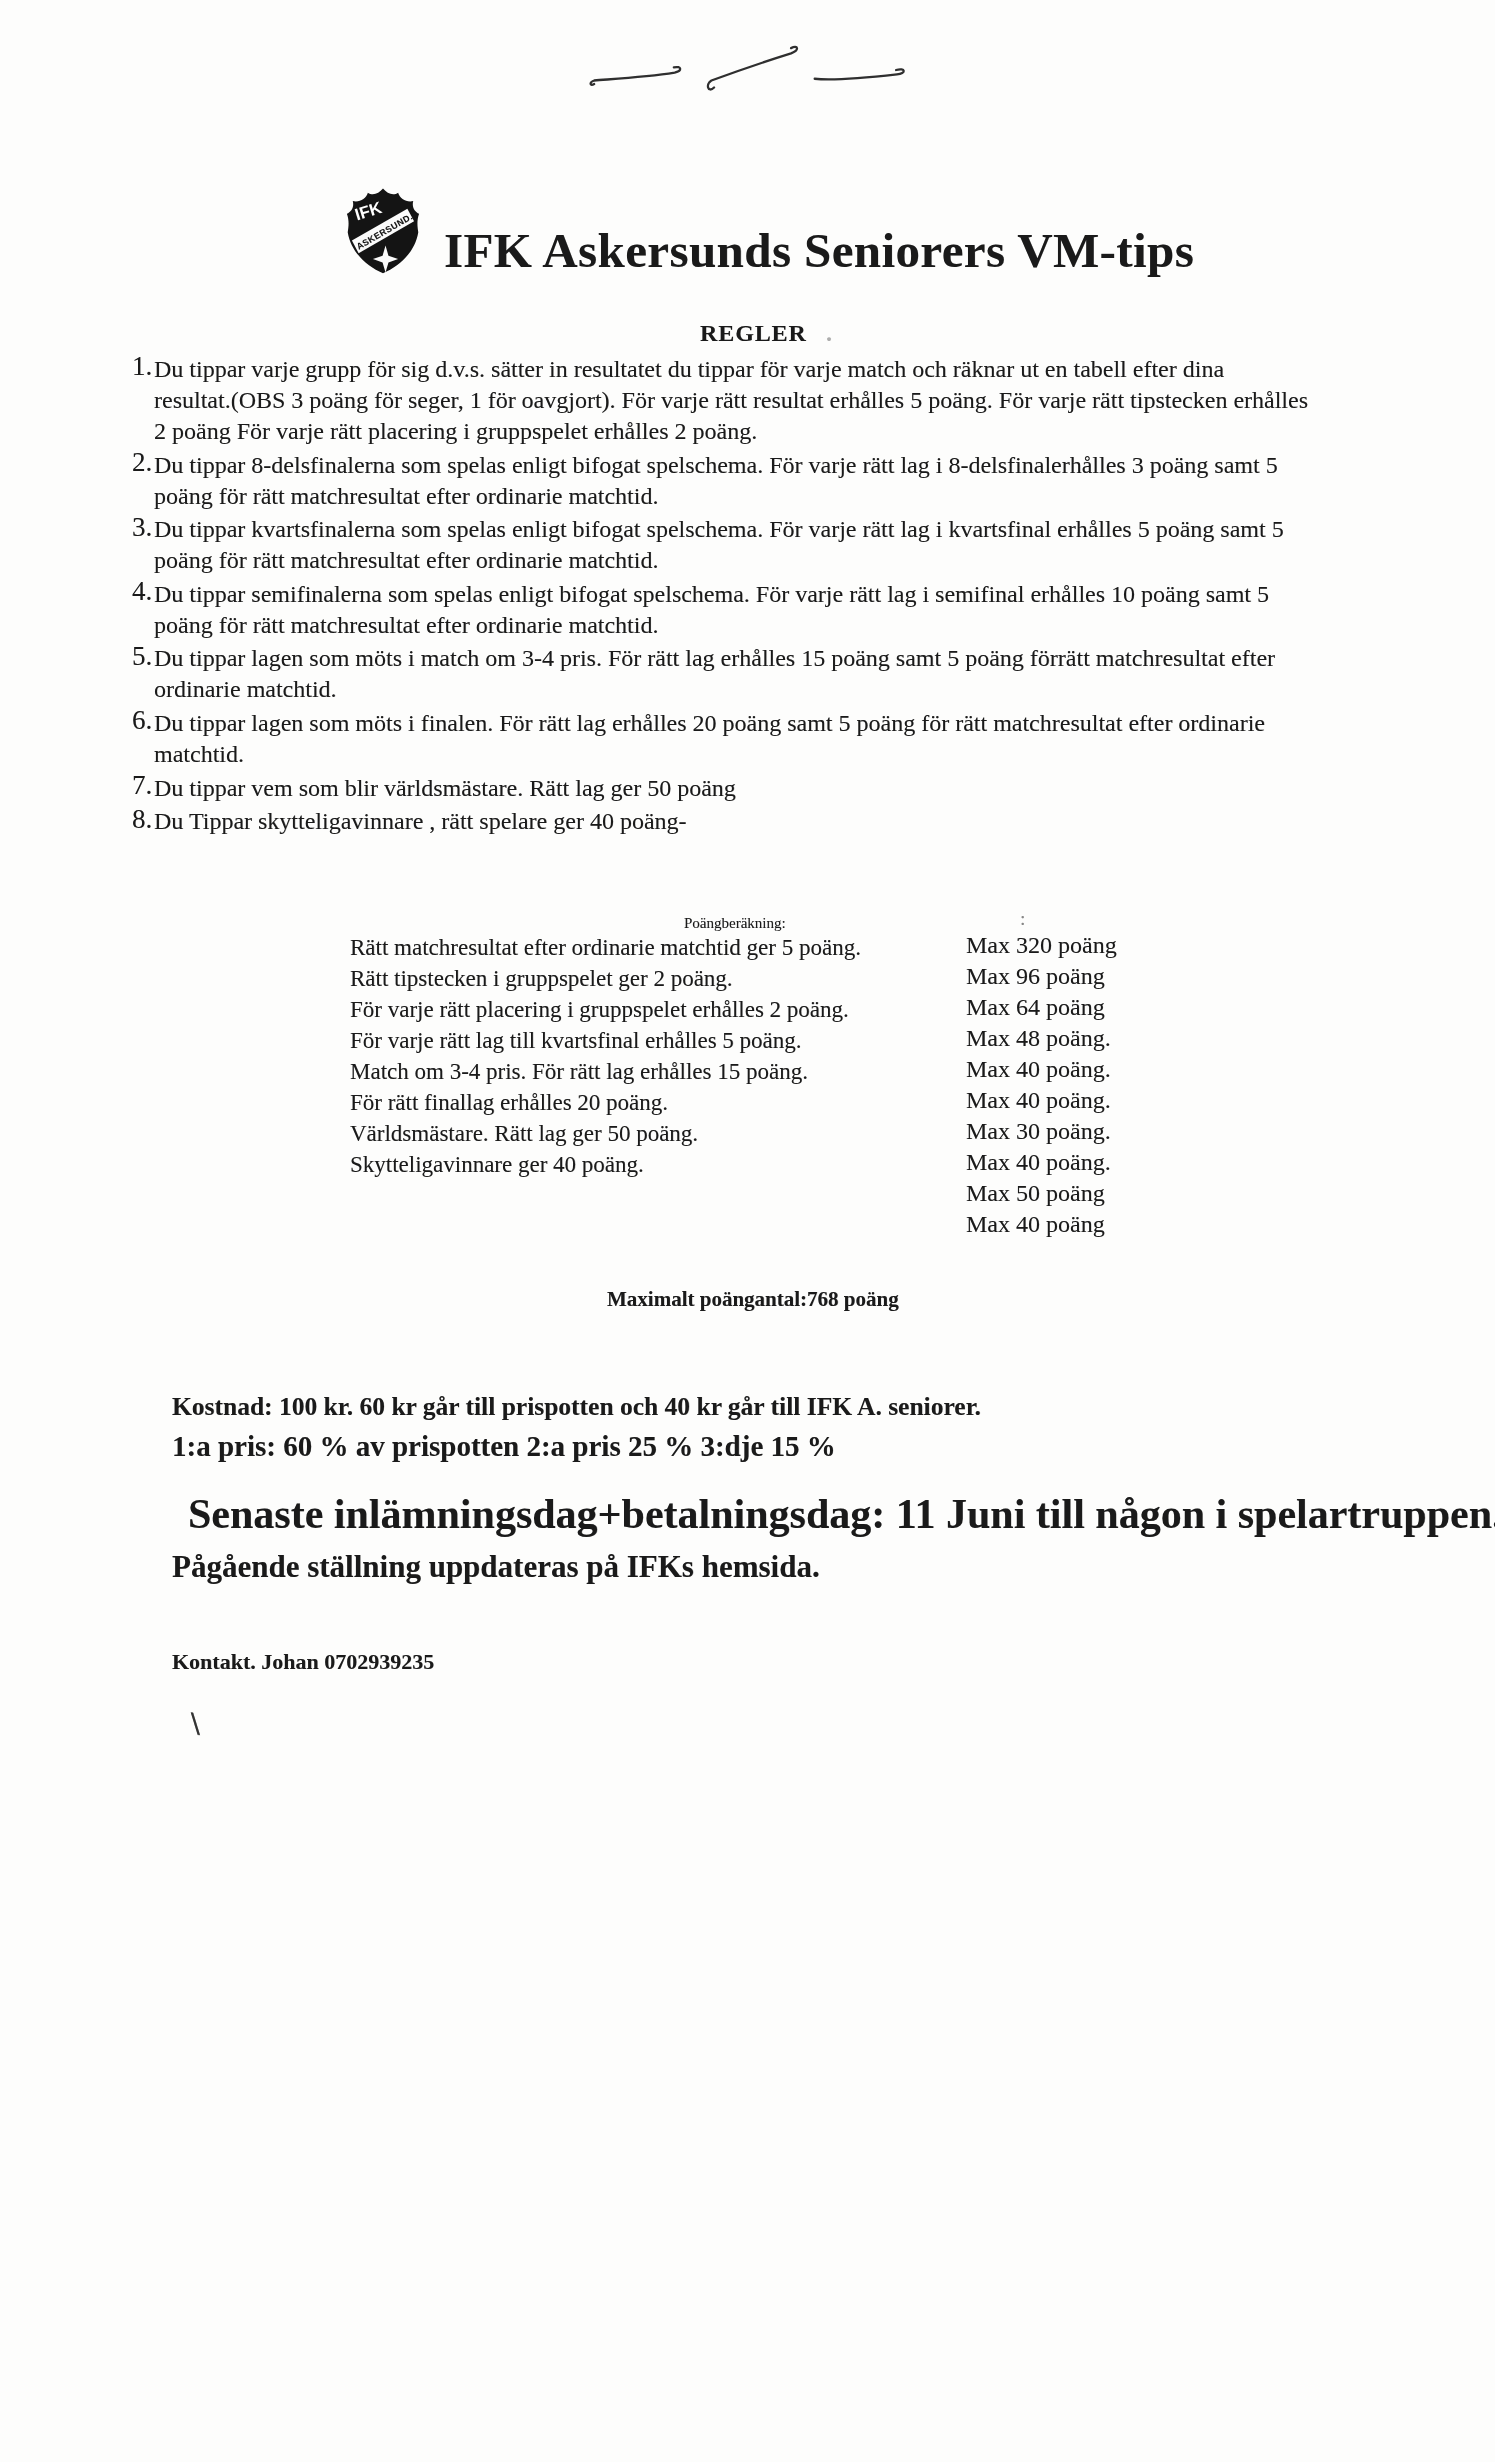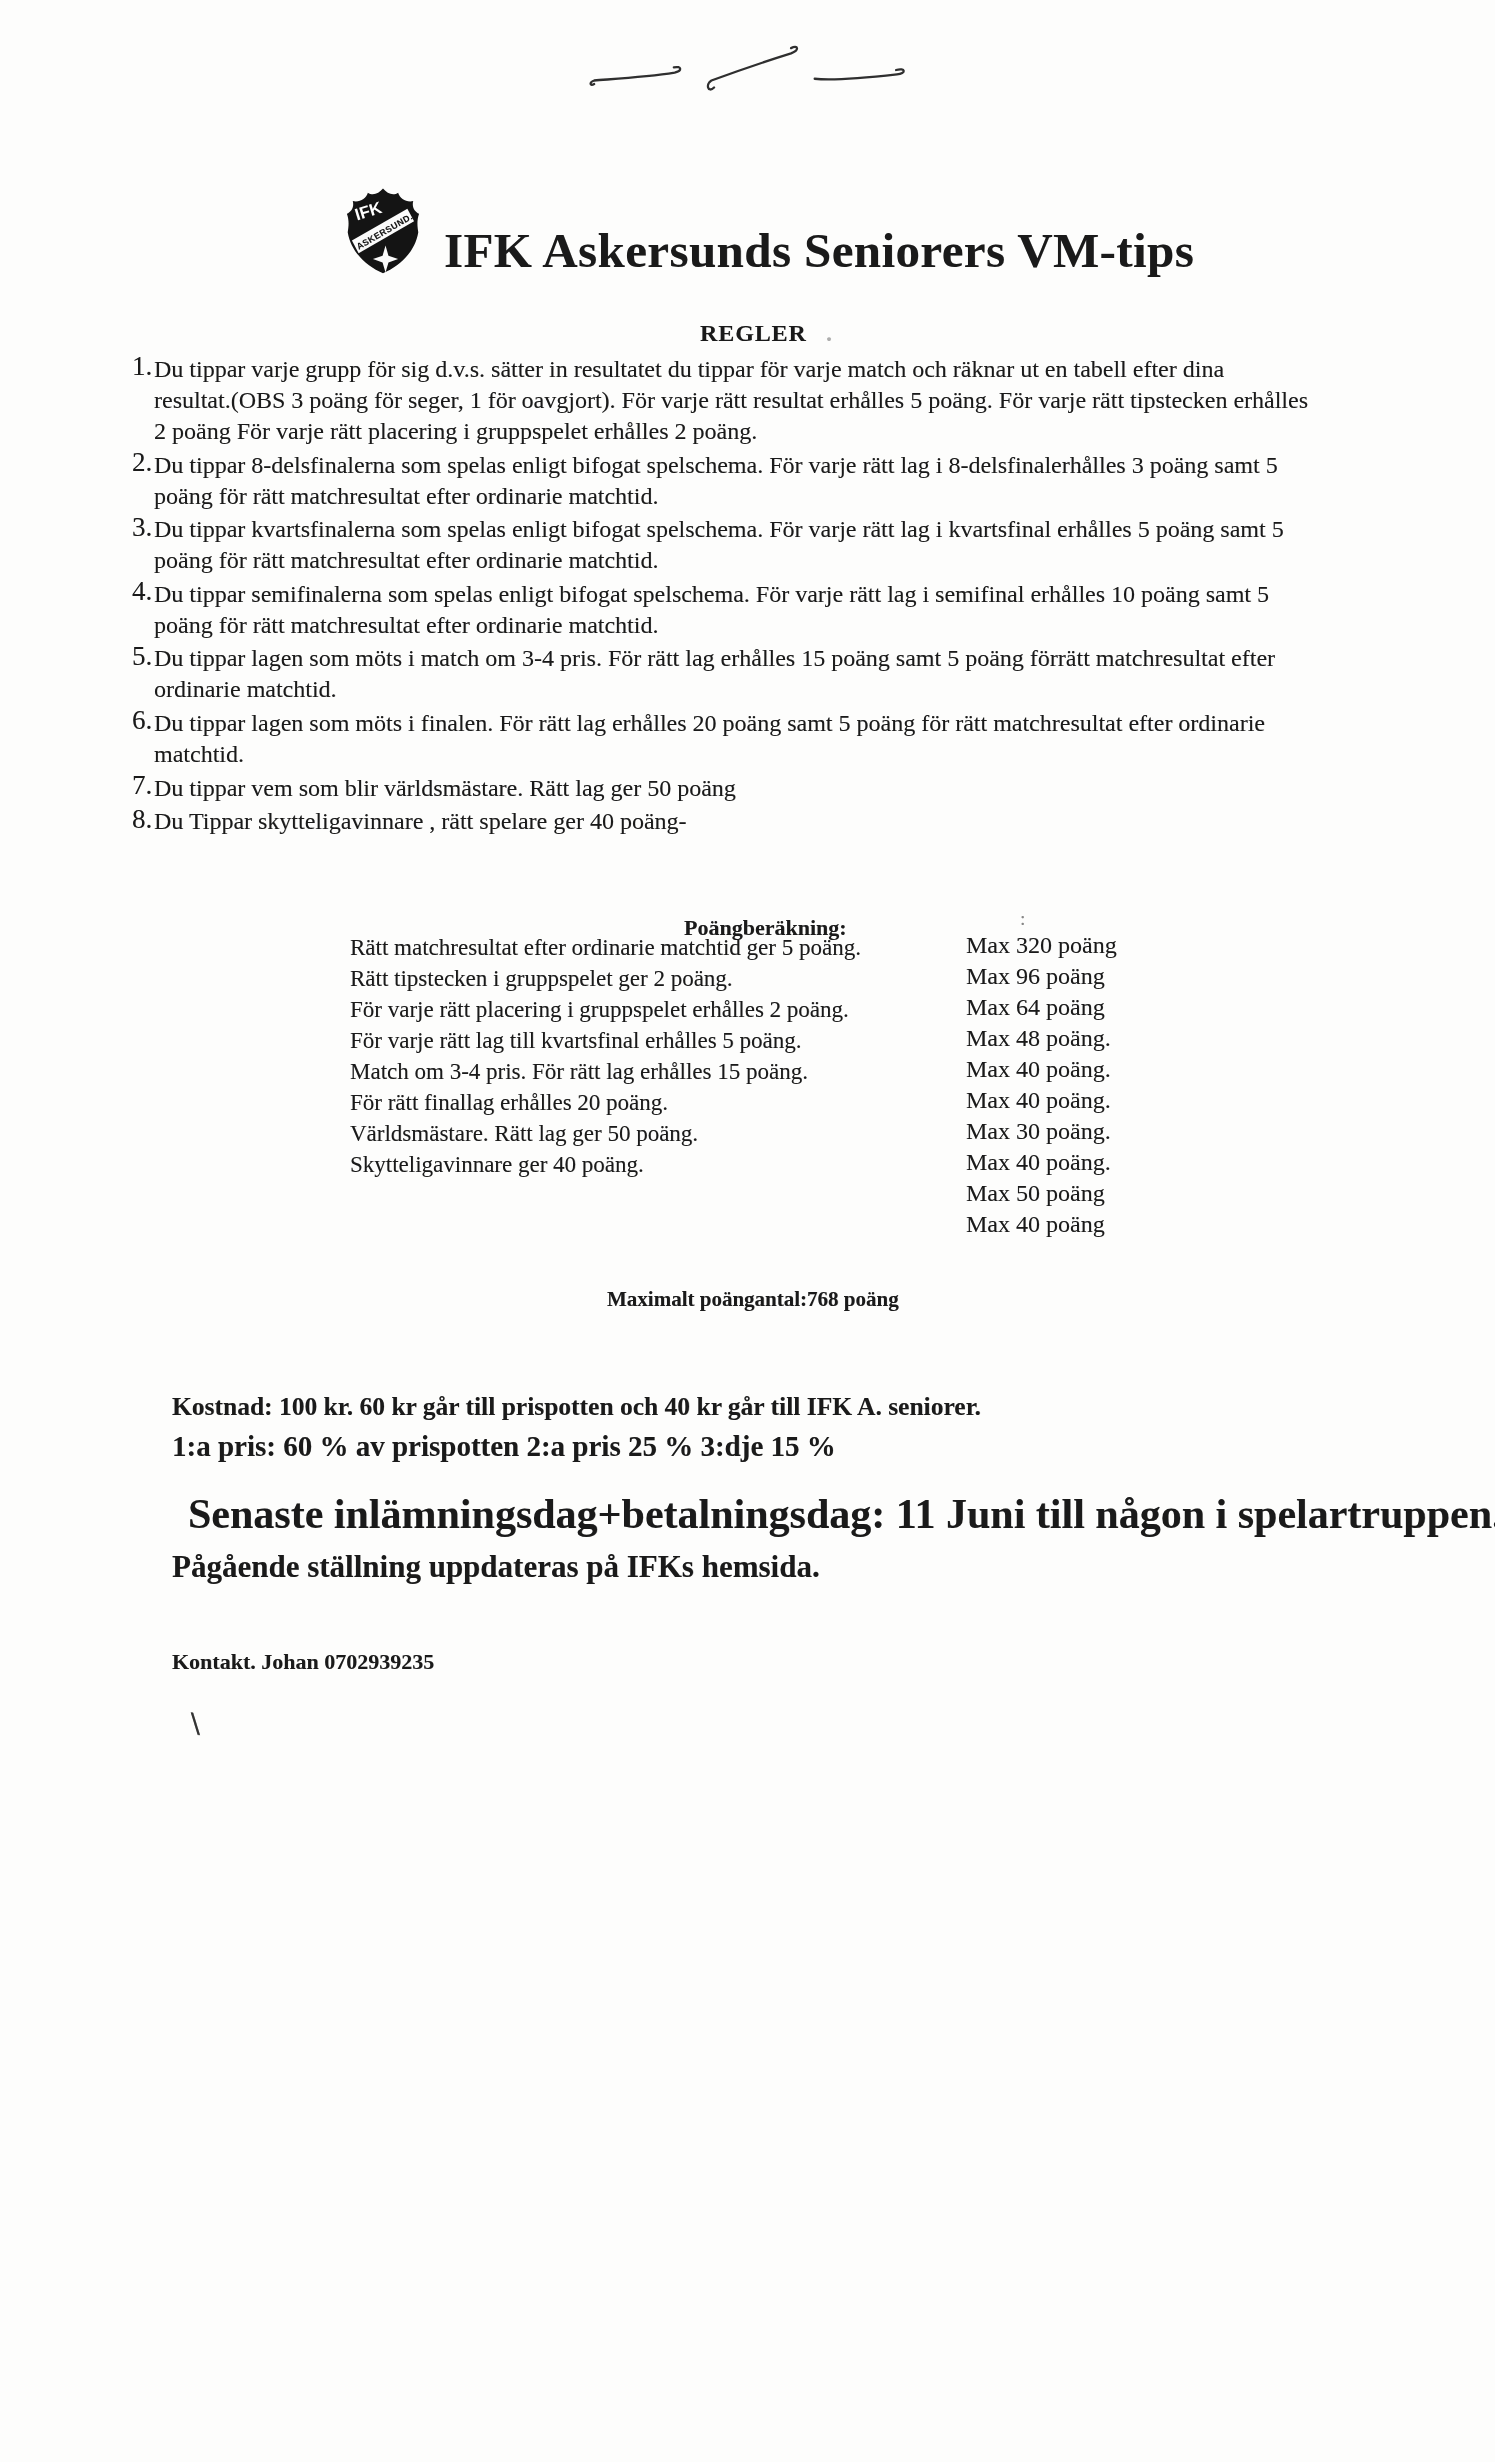--- a/index.html
+++ b/index.html
@@ -35,21 +35,21 @@
   .rules{left:132px;top:354px;width:1284px;font-size:24px;}
   .rule{position:relative;padding-left:22px;margin-bottom:2.6px;}
   .rule-num{
     position:absolute;left:0;top:-2.6px;
     font-size:27px;
   }
   .rule-line{line-height:31px;white-space:nowrap;}
 
   .scoring-heading{
     left:684px;top:915px;
-    font-size:22px;font-weight:bold;white-space:nowrap;
+    font-size:15px;font-weight:normal;white-space:nowrap;
   }
   .scoring-colon{left:1020px;top:908px;font-size:19.3px;color:#555;opacity:0.7;}
   .scoring-left{left:350px;top:932px;font-size:23px;}
   .scoring-right{left:966px;top:930px;font-size:24px;}
   .scoring-row{line-height:31px;white-space:nowrap;}
 
   .total-line{
     left:607px;top:1287px;
     font-size:21px;font-weight:bold;white-space:nowrap;
   }

